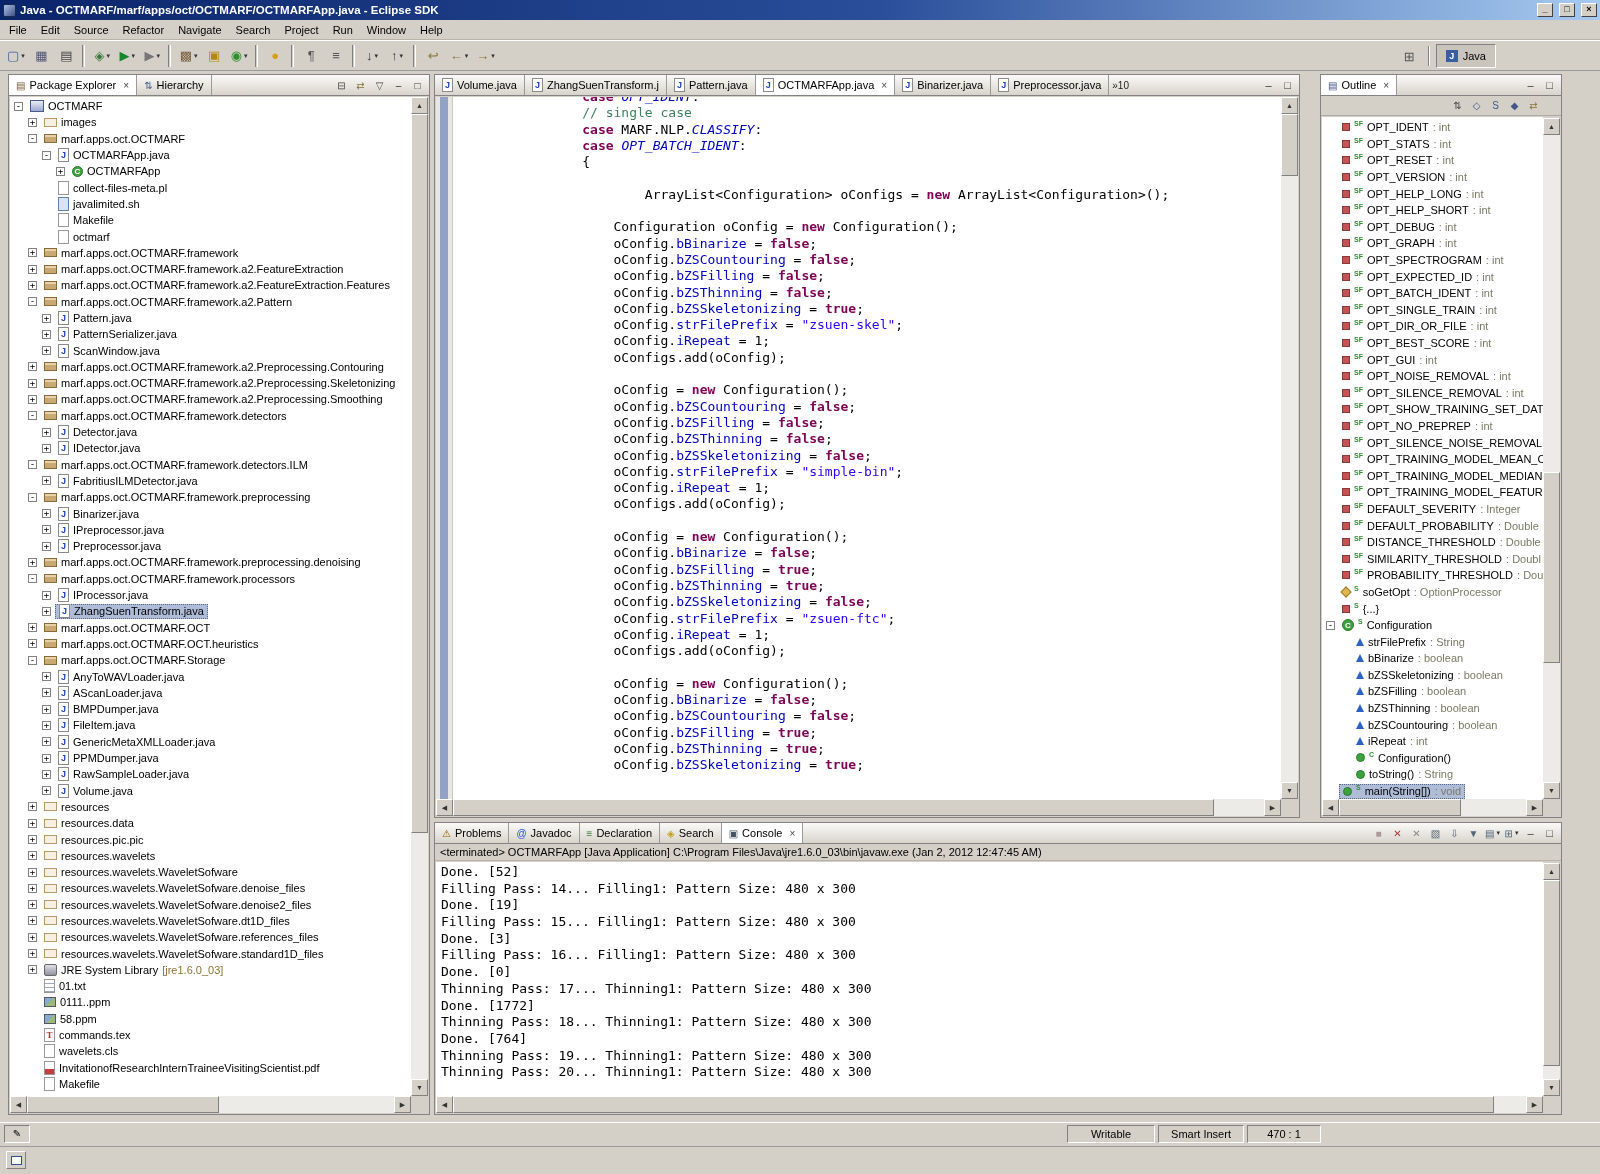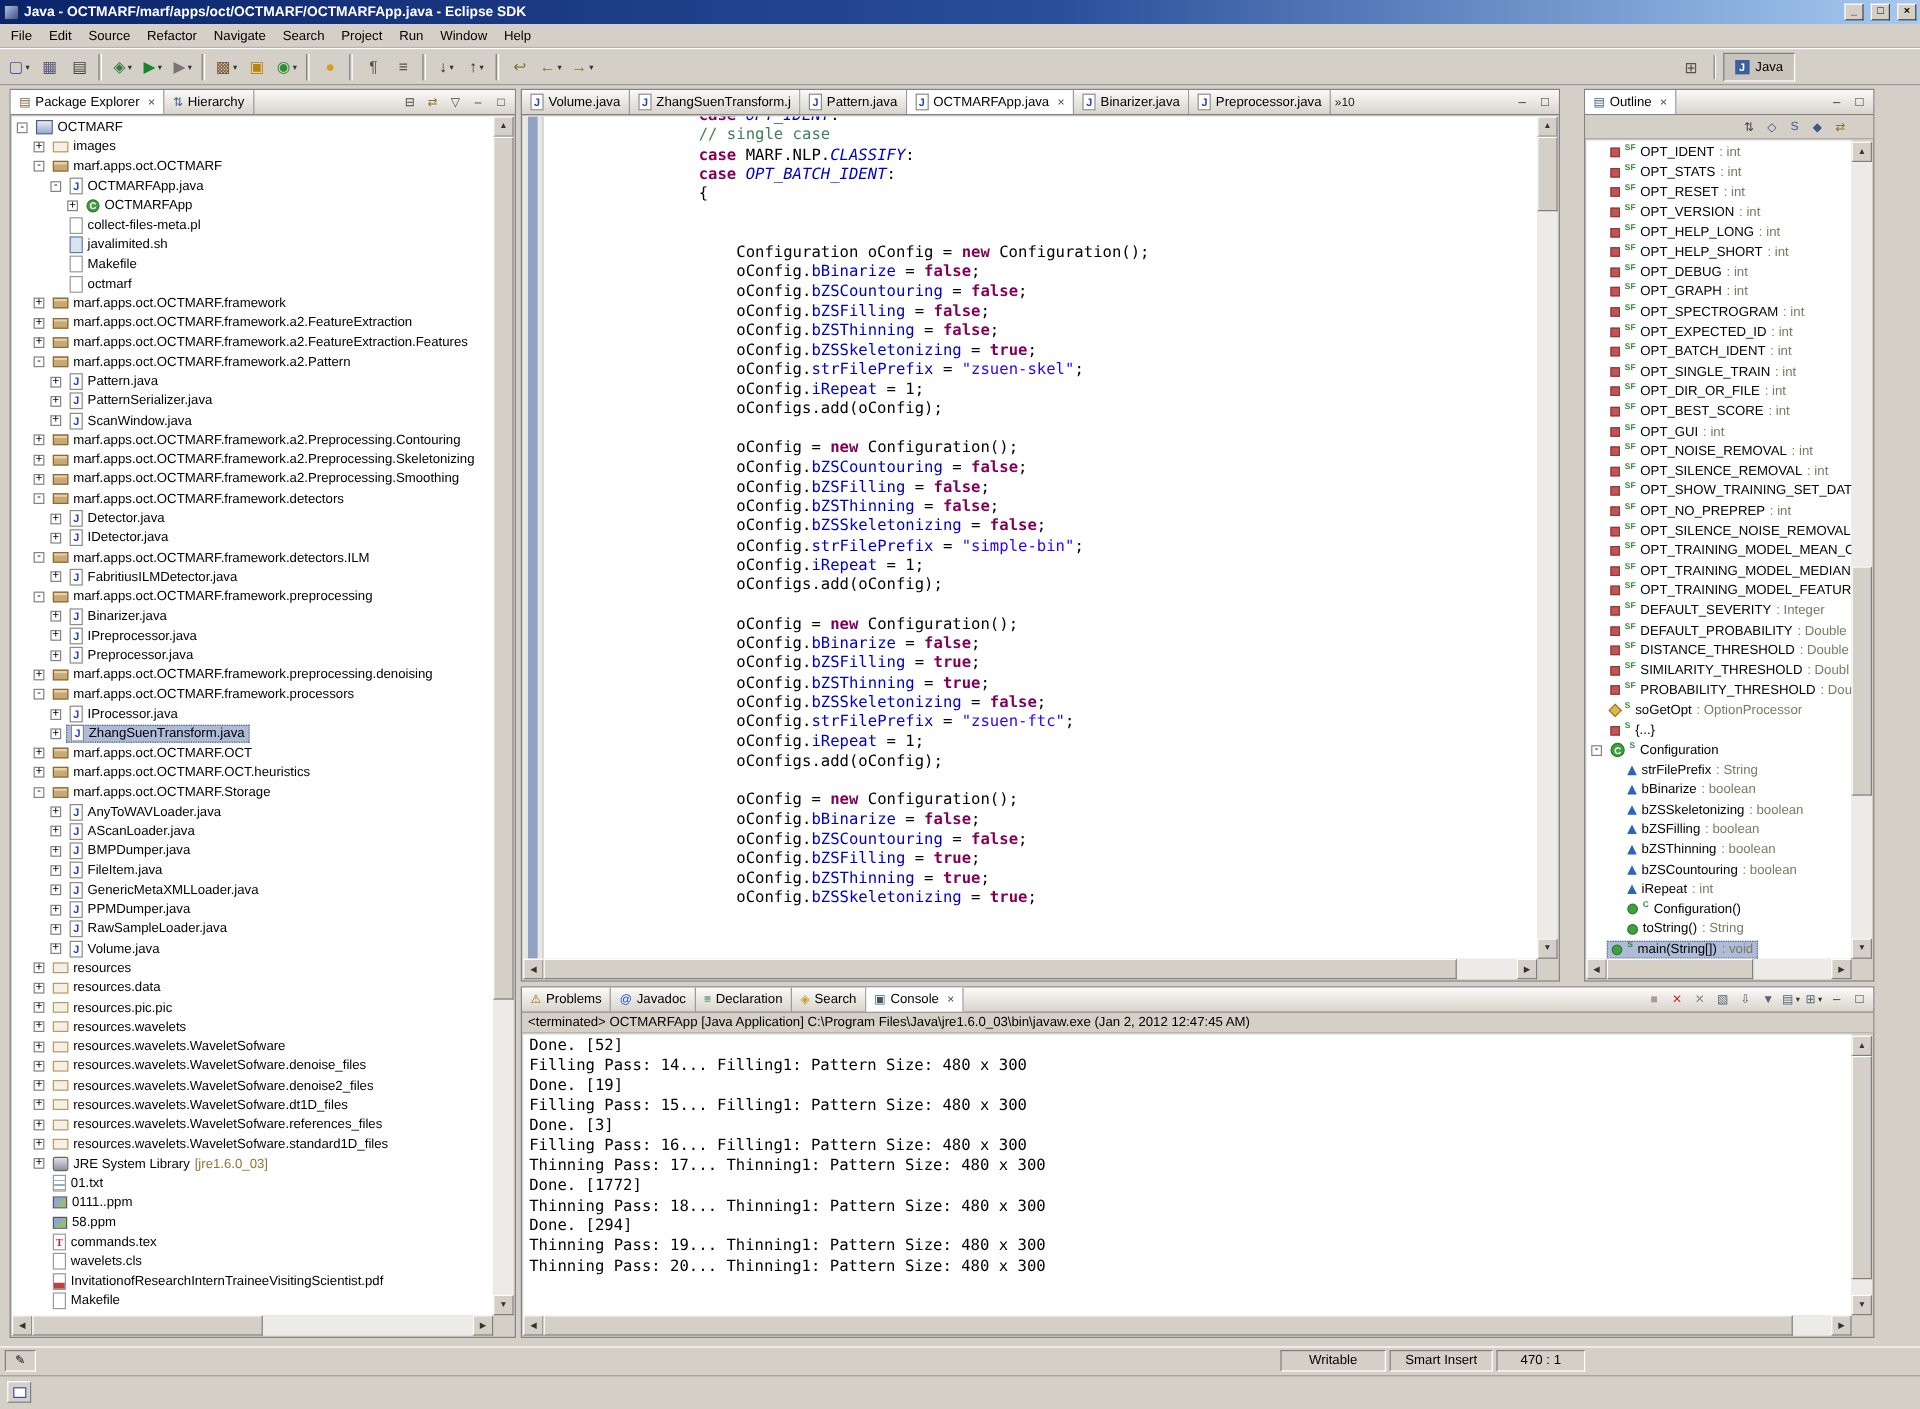--- a/index.html
+++ b/index.html
@@ -786,20 +786,21 @@
     <div class="ed-ruler">
         <div class="ed-range"></div>
       </div>
     <div class="code">
         <div class="code-line"><span class="sy-p">                </span><span class="sy-k">case</span><span class="sy-p"> </span><span class="sy-i">OPT_IDENT</span><span class="sy-p">:</span></div>
         <div class="code-line"><span class="sy-c">                // single case</span></div>
         <div class="code-line"><span class="sy-p">                </span><span class="sy-k">case</span><span class="sy-p"> MARF.NLP.</span><span class="sy-i">CLASSIFY</span><span class="sy-p">:</span></div>
         <div class="code-line"><span class="sy-p">                </span><span class="sy-k">case</span><span class="sy-p"> </span><span class="sy-i">OPT_BATCH_IDENT</span><span class="sy-p">:</span></div>
         <div class="code-line"><span class="sy-p">                {</span></div>
         <div class="code-line"><span class="sy-p"> </span></div>
+        <div class="code-line"><span class="sy-p">                        ArrayList&lt;Configuration&gt; oConfigs = </span><span class="sy-k">new</span><span class="sy-p"> ArrayList&lt;Configuration&gt;();</span></div>
         <div class="code-line"><span class="sy-p"> </span></div>
         <div class="code-line"><span class="sy-p">                    Configuration oConfig = </span><span class="sy-k">new</span><span class="sy-p"> Configuration();</span></div>
         <div class="code-line"><span class="sy-p">                    oConfig.</span><span class="sy-f">bBinarize</span><span class="sy-p"> = </span><span class="sy-k">false</span><span class="sy-p">;</span></div>
         <div class="code-line"><span class="sy-p">                    oConfig.</span><span class="sy-f">bZSCountouring</span><span class="sy-p"> = </span><span class="sy-k">false</span><span class="sy-p">;</span></div>
         <div class="code-line"><span class="sy-p">                    oConfig.</span><span class="sy-f">bZSFilling</span><span class="sy-p"> = </span><span class="sy-k">false</span><span class="sy-p">;</span></div>
         <div class="code-line"><span class="sy-p">                    oConfig.</span><span class="sy-f">bZSThinning</span><span class="sy-p"> = </span><span class="sy-k">false</span><span class="sy-p">;</span></div>
         <div class="code-line"><span class="sy-p">                    oConfig.</span><span class="sy-f">bZSSkeletonizing</span><span class="sy-p"> = </span><span class="sy-k">true</span><span class="sy-p">;</span></div>
         <div class="code-line"><span class="sy-p">                    oConfig.</span><span class="sy-f">strFilePrefix</span><span class="sy-p"> = </span><span class="sy-s">"zsuen-skel"</span><span class="sy-p">;</span></div>
         <div class="code-line"><span class="sy-p">                    oConfig.</span><span class="sy-f">iRepeat</span><span class="sy-p"> = 1;</span></div>
         <div class="code-line"><span class="sy-p">                    oConfigs.add(oConfig);</span></div>
@@ -1334,24 +1335,25 @@
       </span>
     </div>
   <div class="chead">&lt;terminated&gt; OCTMARFApp [Java Application] C:\Program Files\Java\jre1.6.0_03\bin\javaw.exe (Jan 2, 2012 12:47:45 AM)</div>
   <div class="cbody">
       <div class="con-line">Done. [52]</div>
       <div class="con-line">Filling Pass: 14... Filling1: Pattern Size: 480 x 300</div>
       <div class="con-line">Done. [19]</div>
       <div class="con-line">Filling Pass: 15... Filling1: Pattern Size: 480 x 300</div>
       <div class="con-line">Done. [3]</div>
       <div class="con-line">Filling Pass: 16... Filling1: Pattern Size: 480 x 300</div>
+      <div class="con-line">Done. [0]</div>
       <div class="con-line">Thinning Pass: 17... Thinning1: Pattern Size: 480 x 300</div>
       <div class="con-line">Done. [1772]</div>
       <div class="con-line">Thinning Pass: 18... Thinning1: Pattern Size: 480 x 300</div>
-      <div class="con-line">Done. [294]</div>
+      <div class="con-line">Done. [764]</div>
       <div class="con-line">Thinning Pass: 19... Thinning1: Pattern Size: 480 x 300</div>
       <div class="con-line">Thinning Pass: 20... Thinning1: Pattern Size: 480 x 300</div>
     </div>
   <div class="sb v" style="top:40px;bottom:18px;right:1px">
     <span class="arr a1">▲</span>
     <div class="thumb" style="top:17px;height:80%"></div>
     <span class="arr a2">▼</span>
   </div>
   <div class="sb h" style="left:1px;right:18px;bottom:1px">
     <span class="arr a1">◀</span>

